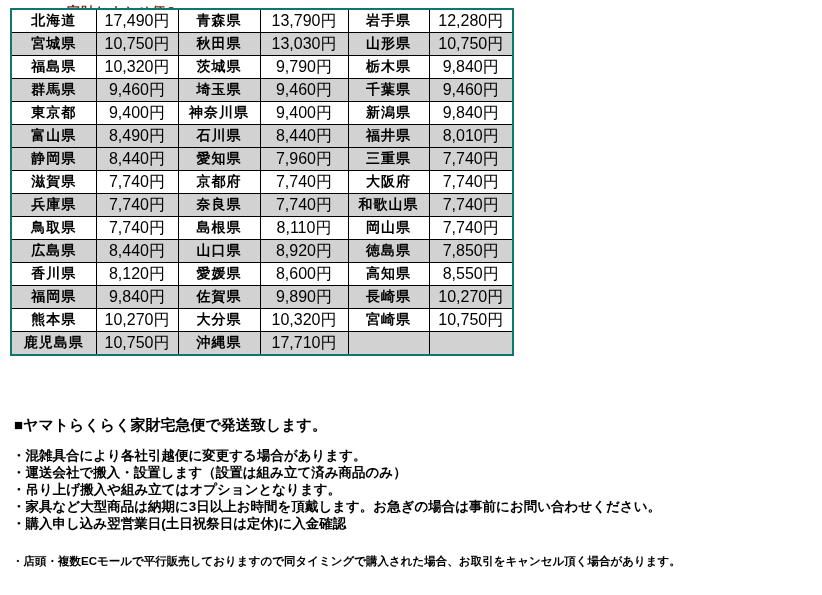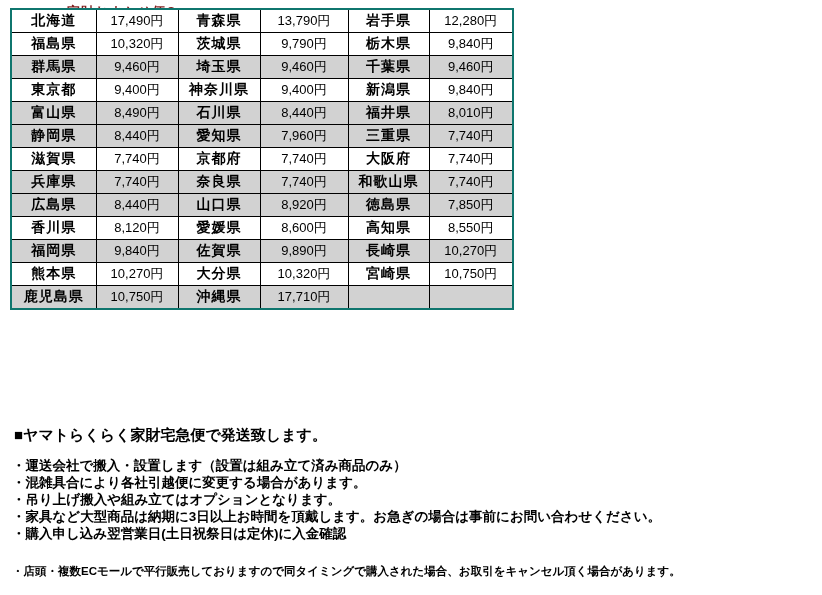--- a/index.html
+++ b/index.html
@@ -46,27 +46,27 @@
   }
   table.fee-table tr.shaded td {
     background: #d2d2d2;
   }
   table.fee-table td.pref {
     font-size: 14px;
     font-weight: bold;
     letter-spacing: 1px;
   }
   table.fee-table td.price {
-    font-size: 13px;
+    font-size: 16px;
     font-weight: 500;
   }
   .notes {
     position: absolute;
     left: 12px;
-    top: 426px;
+    top: 416px;
     width: 806px;
   }
   .notes-heading {
     font-size: 15px;
     font-weight: bold;
     white-space: nowrap;
     margin: 0 0 12px 2px;
   }
   .notes-bullets {
     list-style: none;
@@ -105,20 +105,28 @@
       </colgroup>
     <tbody>
         <tr>
           <td class="pref">北海道</td>
           <td class="price">17,490円</td>
           <td class="pref">青森県</td>
           <td class="price">13,790円</td>
           <td class="pref">岩手県</td>
           <td class="price">12,280円</td>
         </tr>
+        <tr class="shaded">
+          <td class="pref">宮城県</td>
+          <td class="price">10,750円</td>
+          <td class="pref">秋田県</td>
+          <td class="price">13,030円</td>
+          <td class="pref">山形県</td>
+          <td class="price">10,750円</td>
+        </tr>
         <tr>
           <td class="pref">福島県</td>
           <td class="price">10,320円</td>
           <td class="pref">茨城県</td>
           <td class="price">9,790円</td>
           <td class="pref">栃木県</td>
           <td class="price">9,840円</td>
         </tr>
         <tr class="shaded">
           <td class="pref">群馬県</td>
@@ -161,20 +169,28 @@
           <td class="price">7,740円</td>
         </tr>
         <tr class="shaded">
           <td class="pref">兵庫県</td>
           <td class="price">7,740円</td>
           <td class="pref">奈良県</td>
           <td class="price">7,740円</td>
           <td class="pref">和歌山県</td>
           <td class="price">7,740円</td>
         </tr>
+        <tr>
+          <td class="pref">鳥取県</td>
+          <td class="price">7,740円</td>
+          <td class="pref">島根県</td>
+          <td class="price">8,110円</td>
+          <td class="pref">岡山県</td>
+          <td class="price">7,740円</td>
+        </tr>
         <tr class="shaded">
           <td class="pref">広島県</td>
           <td class="price">8,440円</td>
           <td class="pref">山口県</td>
           <td class="price">8,920円</td>
           <td class="pref">徳島県</td>
           <td class="price">7,850円</td>
         </tr>
         <tr>
           <td class="pref">香川県</td>
@@ -207,22 +223,22 @@
           <td class="price">17,710円</td>
           <td class="pref"></td>
           <td class="price"></td>
         </tr>
       </tbody>
   </table>
 
   <div class="notes">
     <div class="notes-heading">■ヤマトらくらく家財宅急便で発送致します。</div>
     <ul class="notes-bullets">
+        <li>・混雑具合により各社引越便に変更する場合があります。</li>
         <li>・運送会社で搬入・設置します（設置は組み立て済み商品のみ）</li>
-        <li>・混雑具合により各社引越便に変更する場合があります。</li>
         <li>・吊り上げ搬入や組み立てはオプションとなります。</li>
         <li>・家具など大型商品は納期に3日以上お時間を頂戴します。お急ぎの場合は事前にお問い合わせください。</li>
         <li>・購入申し込み翌営業日(土日祝祭日は定休)に入金確認</li>
       </ul>
     <div class="footnote">・店頭・複数ECモールで平行販売しておりますので同タイミングで購入された場合、お取引をキャンセル頂く場合があります。</div>
   </div>
 
 </div>
 
 </body></html>

